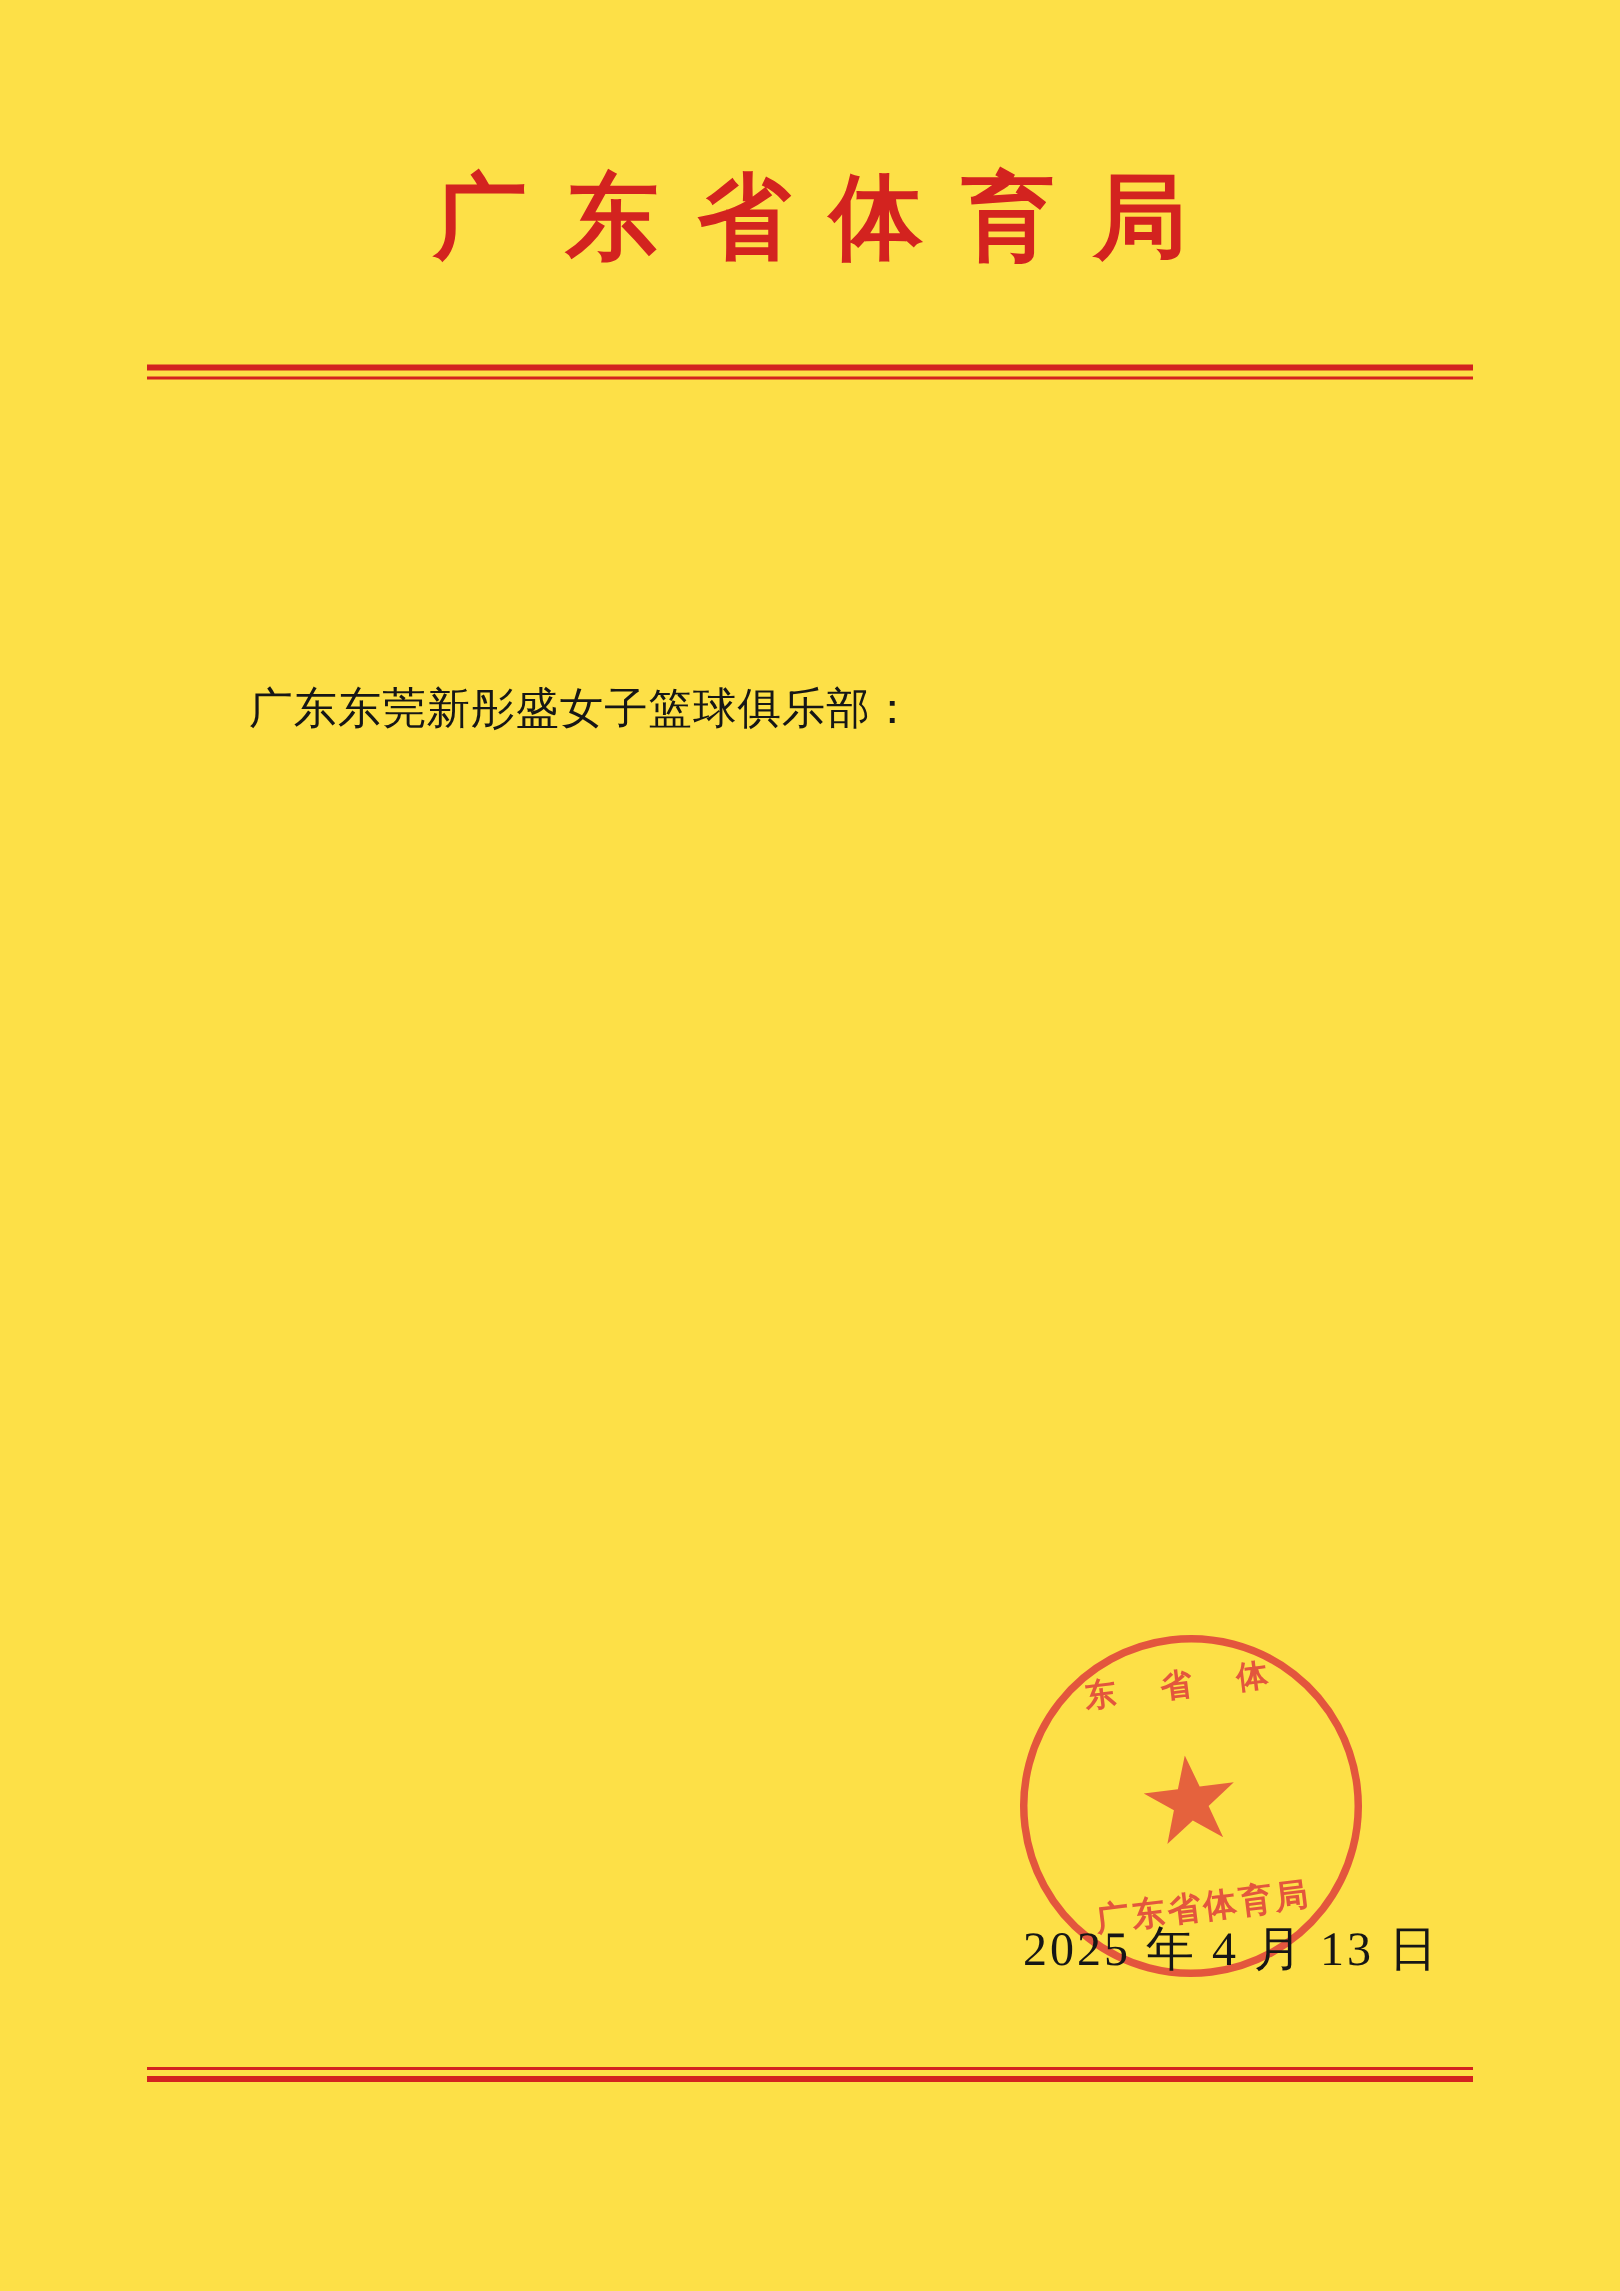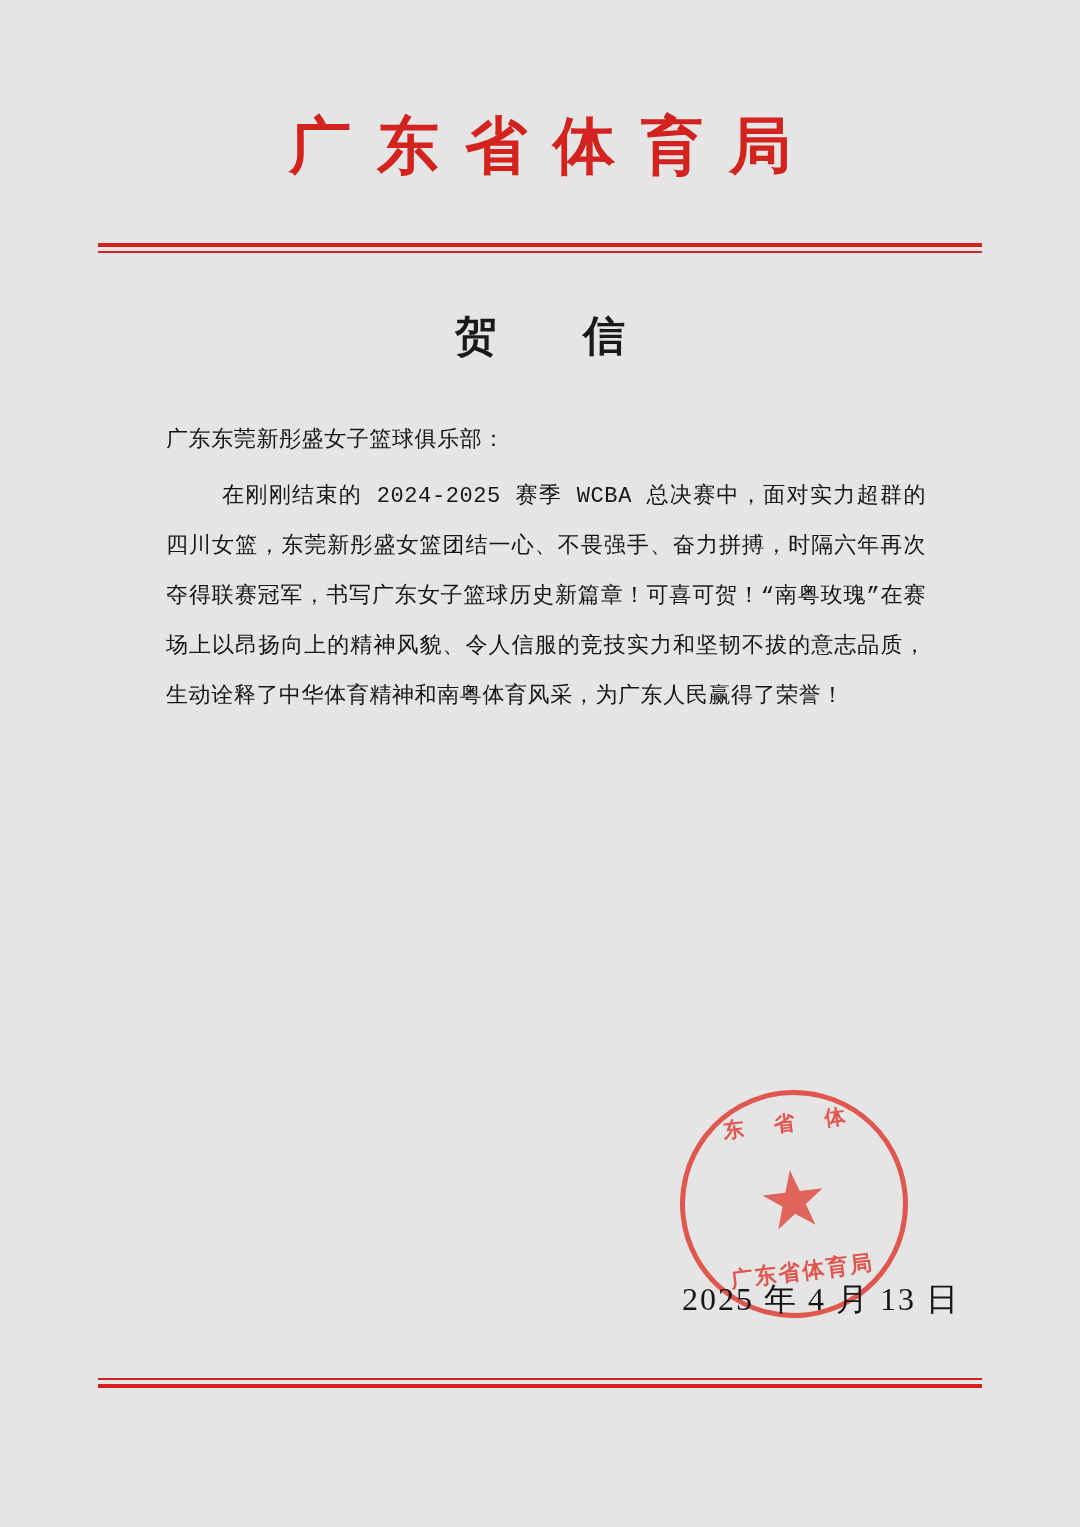--- a/index.html
+++ b/index.html
@@ -4,21 +4,21 @@
 <style>
   html, body {
     margin: 0;
     padding: 0;
     background: #ffffff;
   }
   .page {
     position: relative;
     width: 1080px;
     height: 1527px;
-    background: #e5e5e5;
+    background: #fde047;
     font-family: "Liberation Serif", "DejaVu Serif", serif;
     overflow: hidden;
   }
 
   
   .letterhead {
     position: absolute;
     top: 112px;
     left: 0;
     width: 1080px;
@@ -66,28 +66,28 @@
     font-weight: bold;
     color: #1a1a1a;
     letter-spacing: 22px;
     text-indent: 22px;
     font-family: "Liberation Serif", "DejaVu Serif", serif;
   }
 
   
   .body-area {
     position: absolute;
-    top: 416px;
+    top: 448px;
     left: 166px;
     width: 760px;
     color: #161616;
-    font-size: 22px;
+    font-size: 29px;
     line-height: 50px;
     letter-spacing: 0.6px;
-    font-family: Liberation Mono, monospace;
+    font-family: Liberation Serif, serif;
   }
   .salutation {
     margin: 0 0 6px 0;
   }
   .para {
     margin: 0;
     text-indent: 56px;
     text-align: justify;
     text-justify: inter-character;
   }
@@ -174,25 +174,23 @@
   <div class="letterhead">
     <div class="letterhead-title">广东省体育局</div>
   </div>
 
   <div class="rule-wrap">
     <div class="rule-thick"></div>
     <div class="rule-gap"></div>
     <div class="rule-thin"></div>
   </div>
 
-  <div class="doc-title">贺　信</div>
 
   <div class="body-area">
     <p class="salutation">广东东莞新彤盛女子篮球俱乐部：</p>
-    <p class="para">在刚刚结束的 2024-2025 赛季 WCBA 总决赛中，面对实力超群的四川女篮，东莞新彤盛女篮团结一心、不畏强手、奋力拼搏，时隔六年再次夺得联赛冠军，书写广东女子篮球历史新篇章！可喜可贺！“南粤玫瑰”在赛场上以昂扬向上的精神风貌、令人信服的竞技实力和坚韧不拔的意志品质，生动诠释了中华体育精神和南粤体育风采，为广东人民赢得了荣誉！</p>
   </div>
 
   <div class="sign-block">
     <div class="seal">
       <div class="seal-text-top">东省体</div>
       <div class="seal-star"></div>
       <div class="seal-text-bottom">广东省体育局</div>
     </div>
     <div class="date-line">2025 年 4 月 13 日</div>
   </div>

